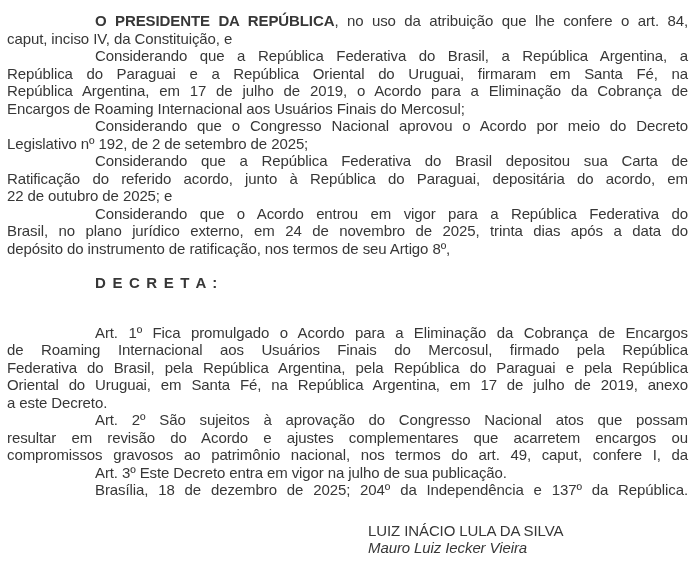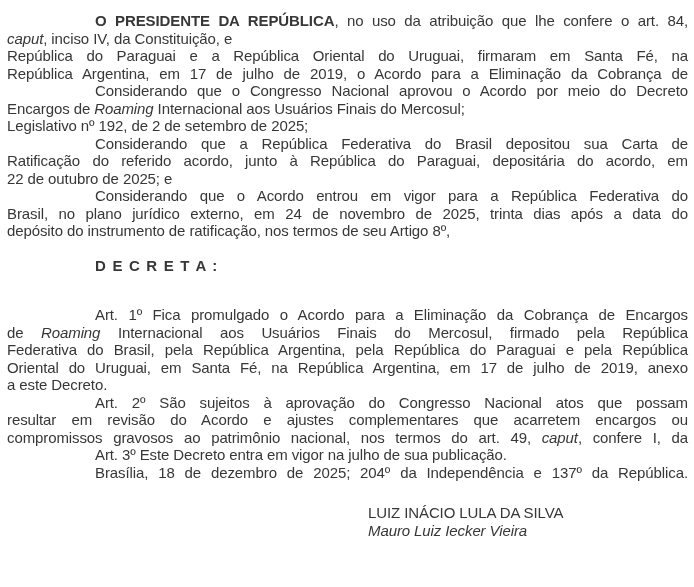--- a/index.html
+++ b/index.html
@@ -34,43 +34,44 @@
   }
   .line.indent {
     padding-left: 88px;
   }
   .line--decreta {
     font-weight: 700;
     letter-spacing: 1.2px;
     margin: 17px 0 32px 0;
   }
   .seg-b { font-weight: 700; }
-  .seg-i { font-style: italic; }
+  .seg-i { }
   .signature {
     margin-top: 23px;
     margin-left: 361px;
   }
   .sig-president {
     font-style: normal;
   }
   .sig-minister {
     font-style: italic;
   }
 </style>
 </head>
 <body style="background: rgb(255, 255, 255);">
 
 <div class="doc" style="color: rgb(55, 55, 55);">
   <div>
       <div class="line indent justify"><span class="seg-b ">O PRESIDENTE DA REPÚBLICA</span><span class="">, no uso da atribuição que lhe confere o art. 84,</span></div>
       <div class="line"><span class="seg-i">caput</span><span class="">, inciso IV, da Constituição, e</span></div>
+      <div class="line indent justify"><span class="">Considerando que a República Federativa do Brasil, a República Argentina, a</span></div>
       <div class="line justify"><span class="">República do Paraguai e a República Oriental do Uruguai, firmaram em Santa Fé, na</span></div>
       <div class="line justify"><span class="">República Argentina, em 17 de julho de 2019, o Acordo para a Eliminação da Cobrança de</span></div>
+      <div class="line"><span class="">Encargos de </span><span class="seg-i">Roaming</span><span class=""> Internacional aos Usuários Finais do Mercosul;</span></div>
       <div class="line indent justify"><span class="">Considerando que o Congresso Nacional aprovou o Acordo por meio do Decreto</span></div>
-      <div class="line"><span class="">Encargos de </span><span class="seg-i">Roaming</span><span class=""> Internacional aos Usuários Finais do Mercosul;</span></div>
       <div class="line"><span class="">Legislativo nº 192, de 2 de setembro de 2025;</span></div>
       <div class="line indent justify"><span class="">Considerando que a República Federativa do Brasil depositou sua Carta de</span></div>
       <div class="line justify"><span class="">Ratificação do referido acordo, junto à República do Paraguai, depositária do acordo, em</span></div>
       <div class="line"><span class="">22 de outubro de 2025; e</span></div>
       <div class="line indent justify"><span class="">Considerando que o Acordo entrou em vigor para a República Federativa do</span></div>
       <div class="line justify"><span class="">Brasil, no plano jurídico externo, em 24 de novembro de 2025, trinta dias após a data do</span></div>
       <div class="line"><span class="">depósito do instrumento de ratificação, nos termos de seu Artigo 8º,</span></div>
       <div class="line indent line--decreta"><span class="seg-b ">D E C R E T A :</span></div>
       <div class="line indent justify"><span class="">Art. 1º Fica promulgado o Acordo para a Eliminação da Cobrança de Encargos</span></div>
       <div class="line justify"><span class="">de </span><span class="seg-i">Roaming</span><span class=""> Internacional aos Usuários Finais do Mercosul, firmado pela República</span></div>

